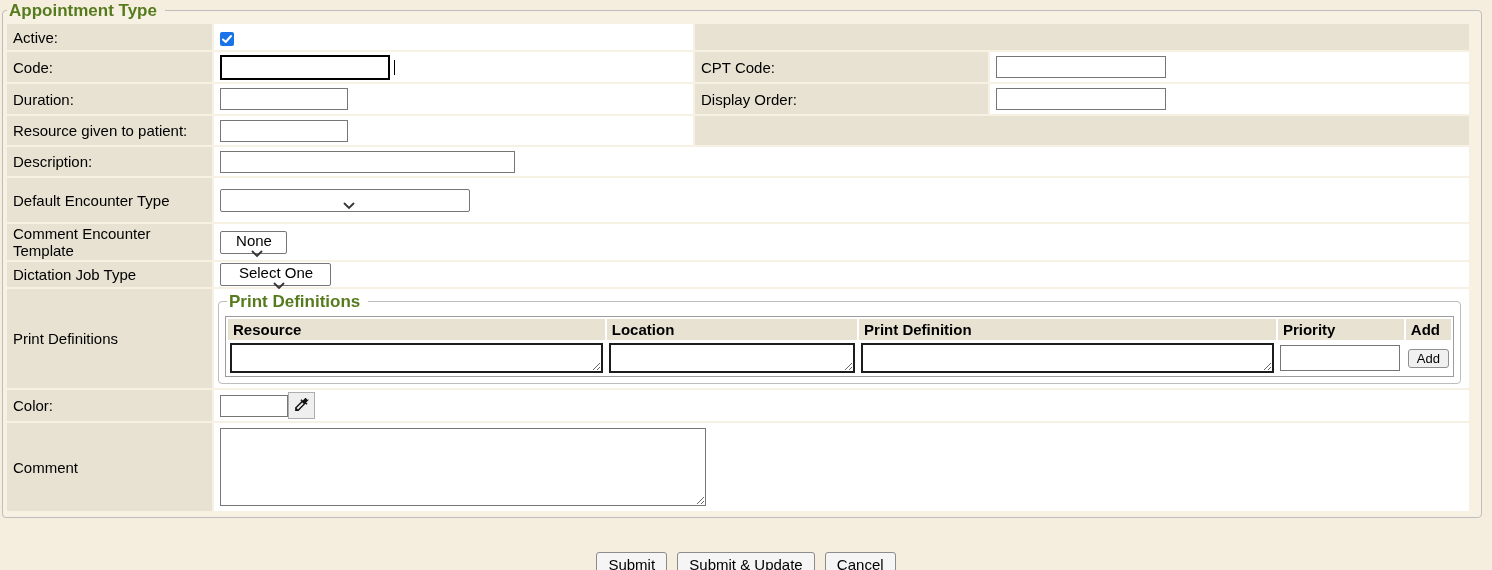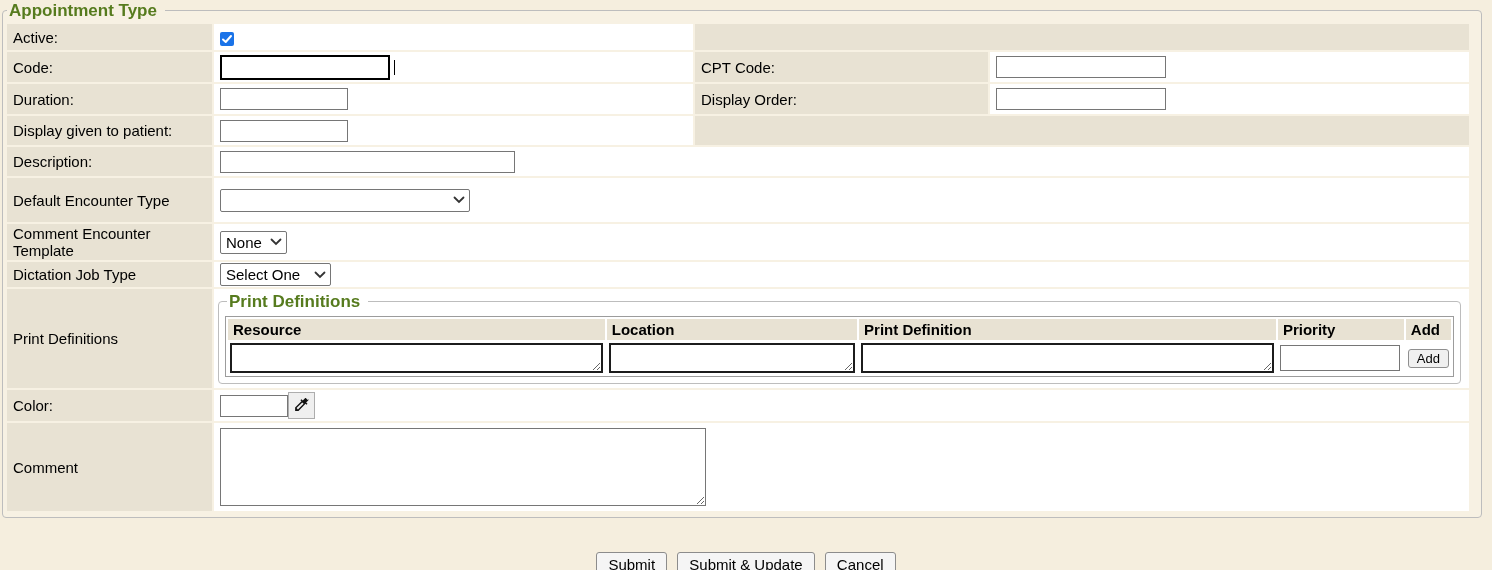--- a/index.html
+++ b/index.html
@@ -42,21 +42,21 @@
   .checkbox {
     display:inline-block; width:14px; height:14px; border-radius:2px;
     background:#1A73E8; position:relative; vertical-align:middle;
   }
   .checkbox svg{ position:absolute; left:1px; top:1px; }
 
   
   .sel {
     display:inline-flex; align-items:center; justify-content:space-between;
     border:1px solid #767676; border-radius:2px; background:#fff;
-    height:23px; padding:0 4px 0 5px; vertical-align:middle;
+    height:23px; padding:0 4px 0 5px; vertical-align:middle;flex-direction:column;
   }
   .sel .chev { display:inline-flex; margin-left:6px; }
 
   
   fieldset.inner {
     border:1px solid #BDBDBD; border-radius:4px;
     margin:0 4px 2px 0; padding:4px 6px 6px 6px; background:#fff;
   }
   table.print {
     width:100%; border-spacing:2px; border:1px solid #9c9c9c;
@@ -143,21 +143,21 @@
       <td class="cell">
         <input class="txt w128" value="" style="">
       </td>
       <td class="lbl2">Display Order:</td>
       <td class="cell2">
         <input class="txt w170" value="" style="">
       </td>
     </tr>
 
     <tr style="height:29px">
-      <td class="lbl">Display given to patient:</td>
+      <td class="lbl">Resource given to patient:</td>
       <td class="cell">
         <input class="txt w128" value="" style="">
       </td>
       <td class="fill" colspan="2"></td>
     </tr>
 
     <tr style="height:29px">
       <td class="lbl">Description:</td>
       <td class="cell" colspan="3">
         <input class="txt w295" value="" style="">

